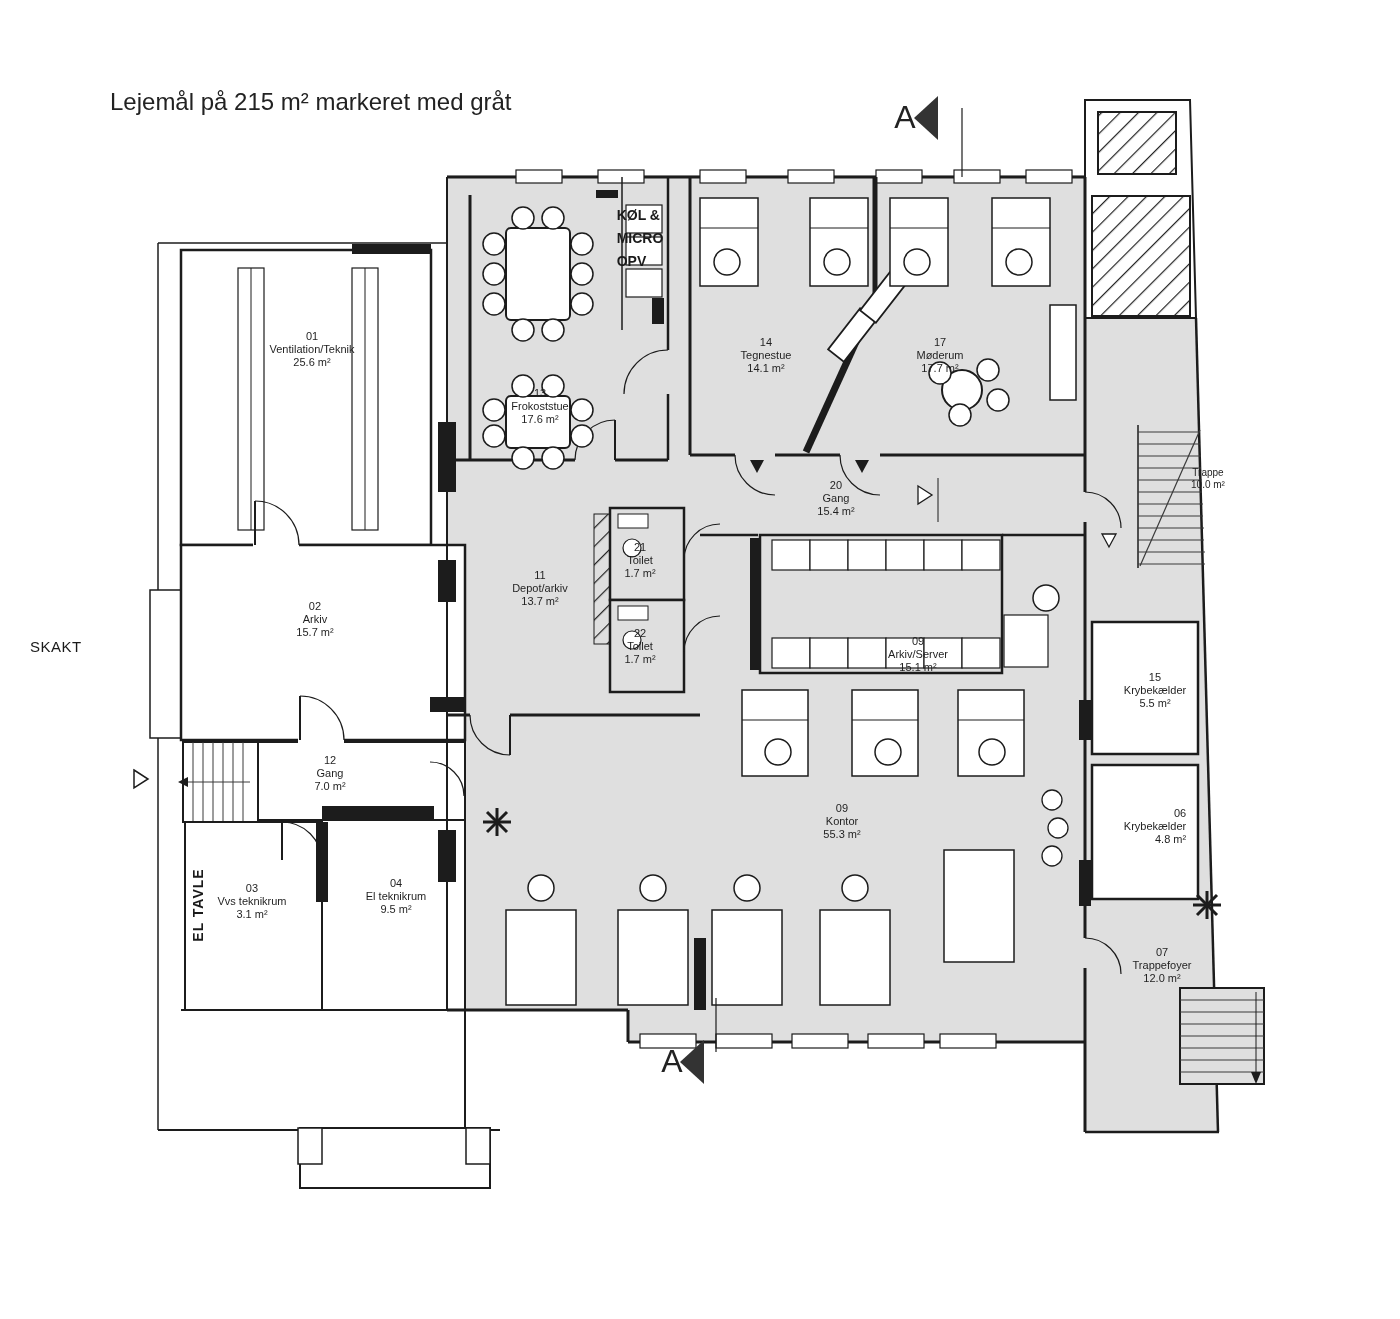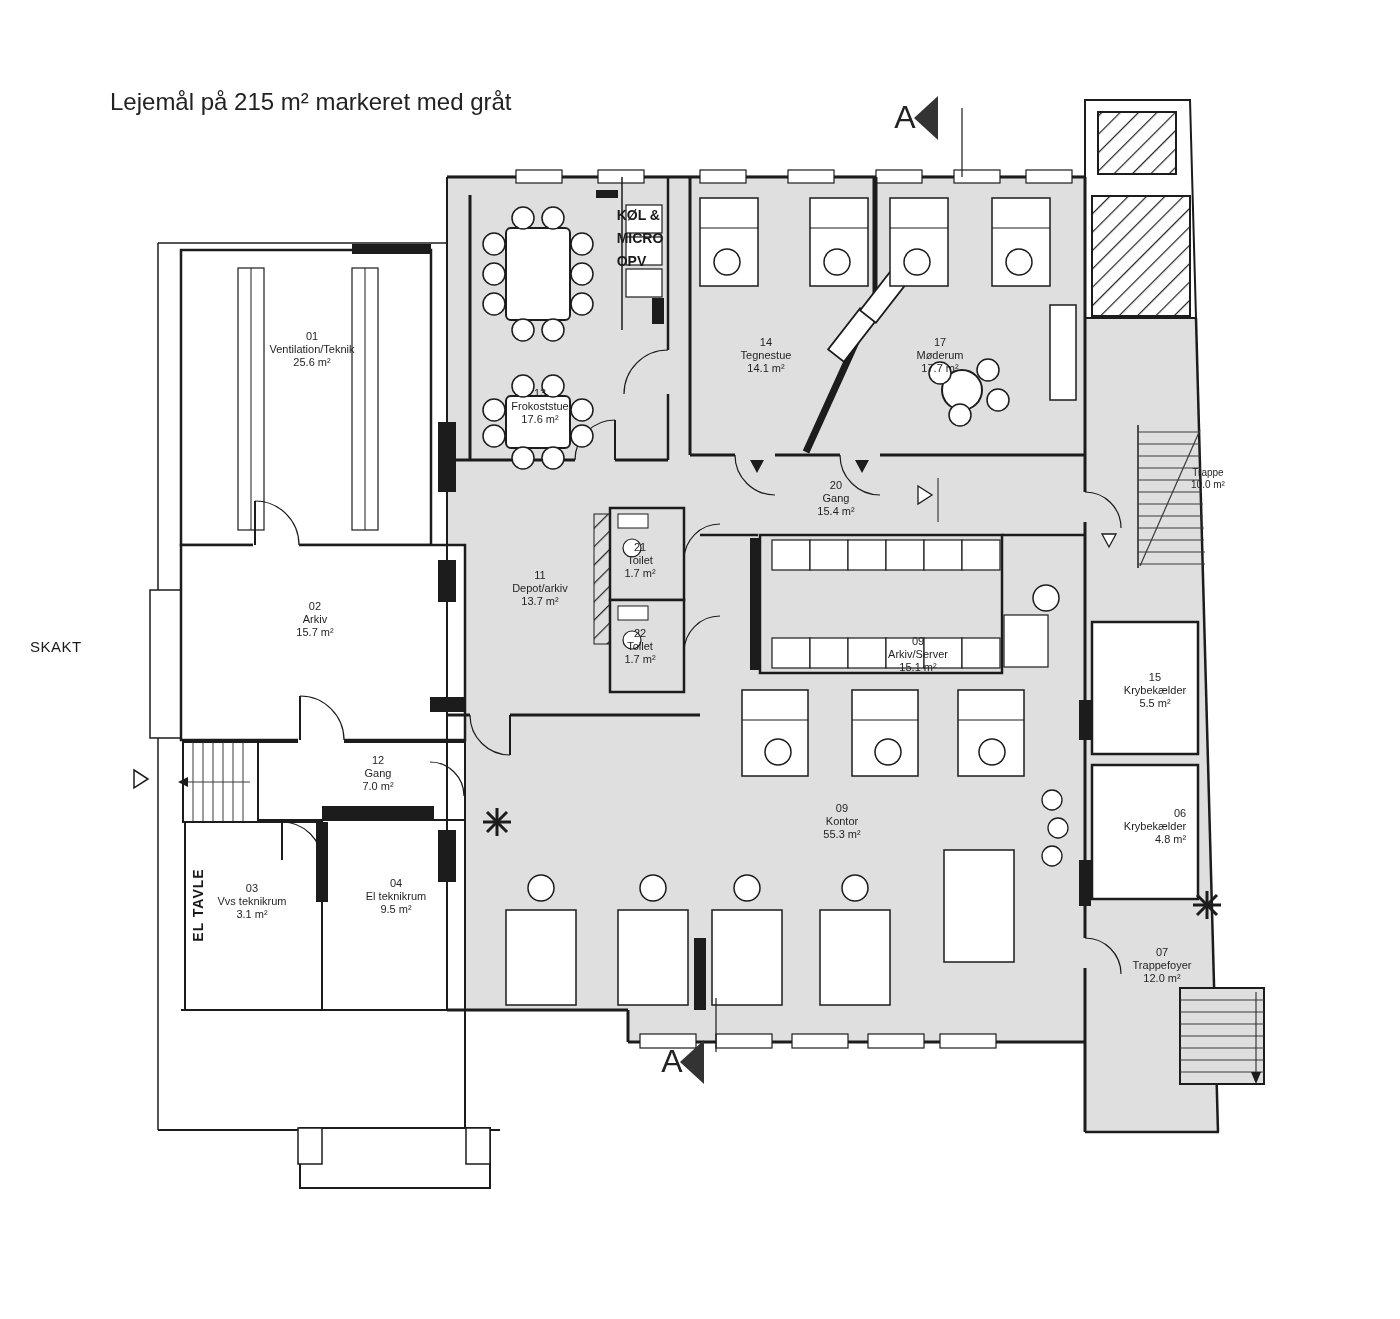--- a/index.html
+++ b/index.html
@@ -358,21 +358,21 @@
 <div class="lbl" style="left:252px;top:902px;">
   <span>03</span>
       <span>Vvs teknikrum</span>
       <span>3.1 m²</span>
 </div>
 <div class="lbl" style="left:396px;top:897px;">
   <span>04</span>
       <span>El teknikrum</span>
       <span>9.5 m²</span>
 </div>
-<div class="lbl" style="left:330px;top:774px;margin-left:48px;">
+<div class="lbl" style="left:330px;top:774px;">
   <span>12</span>
       <span>Gang</span>
       <span>7.0 m²</span>
 </div>
 <div class="lbl" style="left:540px;top:367px;margin-top:40px;">
   <span>13</span>
       <span>Frokoststue</span>
       <span>17.6 m²</span>
 </div>
 <div class="lbl" style="left:766px;top:356px;">

